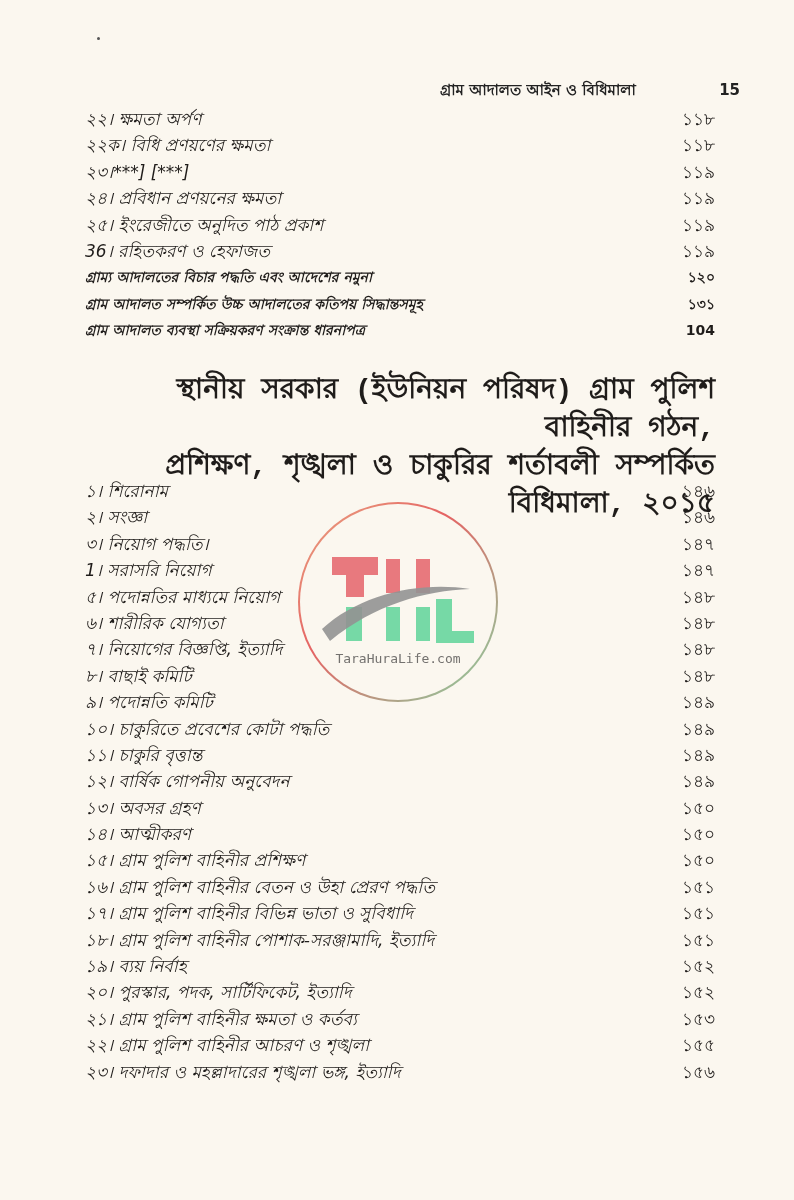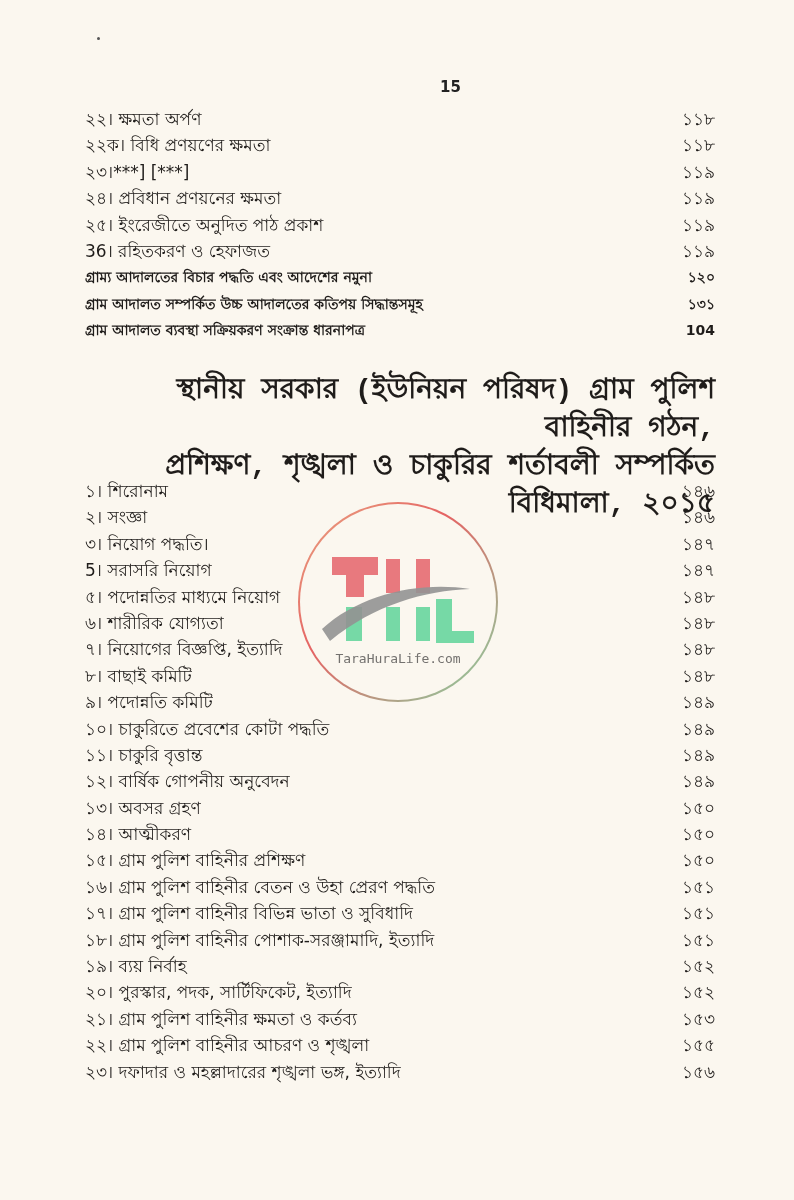--- a/index.html
+++ b/index.html
@@ -15,21 +15,21 @@
   .run-header {
     position: absolute; top: 78px; left: 440px; width: 300px;
     display: flex; justify-content: space-between; align-items: baseline;
     font-size: 15px; font-weight: bold; color: #222;
   }
   .toc { position: absolute; left: 85px; width: 630px; }
   .row {
     display: flex; justify-content: space-between; align-items: baseline;
     height: 26.4px; font-size: 17px; line-height: 26px; white-space: nowrap;
   }
-  .row .label { flex: 1; }
+  .row .label { flex: 1; font-style: italic; }
   .row .pg { width: 50px; text-align: right; }
   .row.bold { font-weight: bold; font-size: 14px; }
   #toc-a { top: 106px; }
   #toc-b { top: 478px; }
   .section-heading {
     position: absolute; top: 372px; left: 85px; width: 630px;
     text-align: right; font-weight: bold; font-size: 28px; line-height: 38px; font-family: Liberation Mono, monospace;
   }
   .watermark {
     position: absolute; left: 298px; top: 502px; width: 196px; height: 196px;
@@ -47,20 +47,21 @@
     font-size: 13px; color: #6c6a68;
   }
 </style>
 </head>
 <body>
 
 <div class="page">
   <div class="speck"></div>
 
   <div class="run-header">
+    <span>গ্রাম আদালত আইন ও বিধিমালা</span>
     <span>15</span>
   </div>
 
   <div class="toc" id="toc-a">
     <div class="row">
         <span class="label">২২। ক্ষমতা অর্পণ</span>
         <span class="pg">১১৮</span>
       </div>
     <div class="row">
         <span class="label">২২ক। বিধি প্রণয়ণের ক্ষমতা</span>
@@ -108,21 +109,21 @@
       </div>
     <div class="row">
         <span class="label">২। সংজ্ঞা</span>
         <span class="pg">১৪৬</span>
       </div>
     <div class="row">
         <span class="label">৩। নিয়োগ পদ্ধতি।</span>
         <span class="pg">১৪৭</span>
       </div>
     <div class="row">
-        <span class="label">5। সরাসরি নিয়োগ</span>
+        <span class="label">1। সরাসরি নিয়োগ</span>
         <span class="pg">১৪৭</span>
       </div>
     <div class="row">
         <span class="label">৫। পদোন্নতির মাধ্যমে নিয়োগ</span>
         <span class="pg">১৪৮</span>
       </div>
     <div class="row">
         <span class="label">৬। শারীরিক যোগ্যতা</span>
         <span class="pg">১৪৮</span>
       </div>

